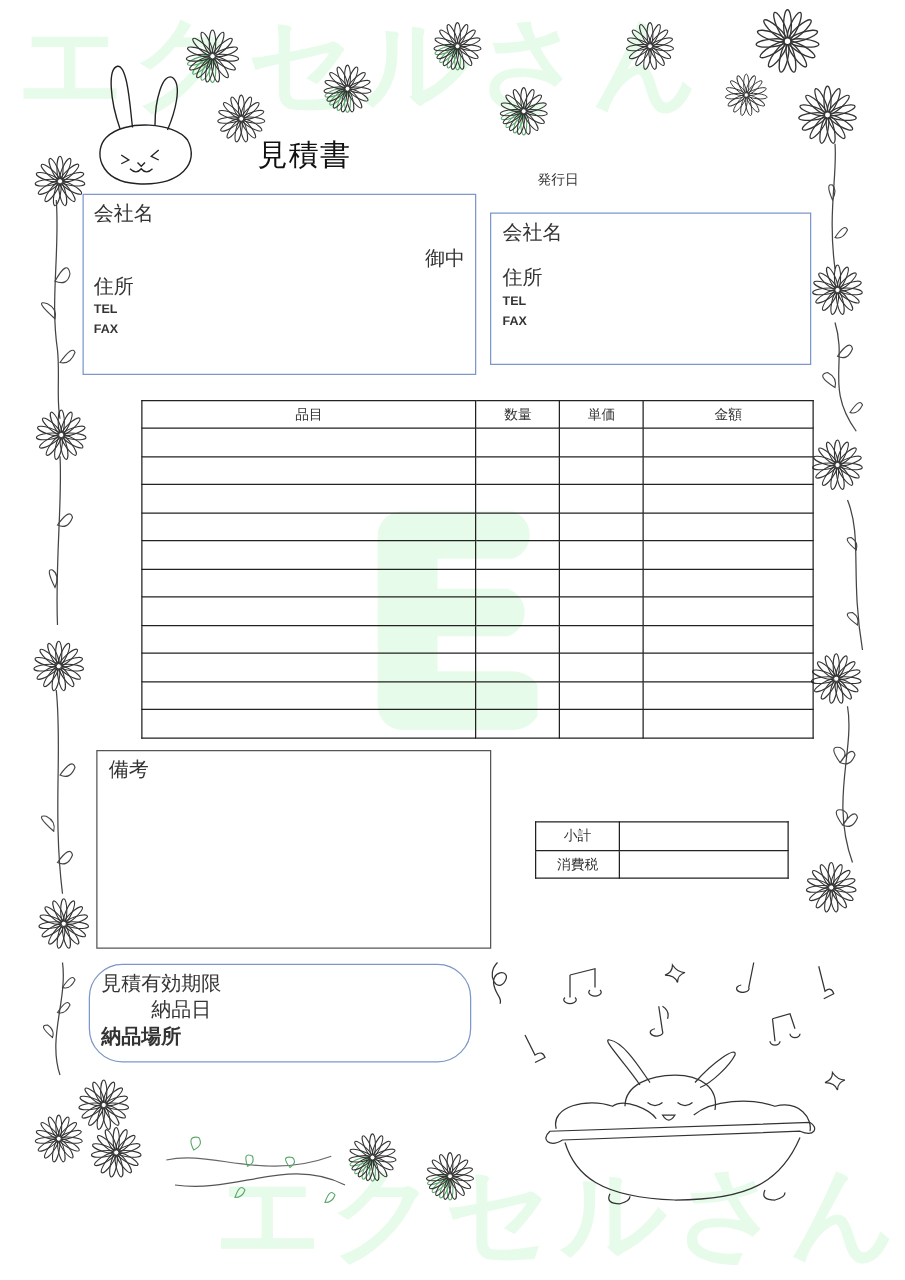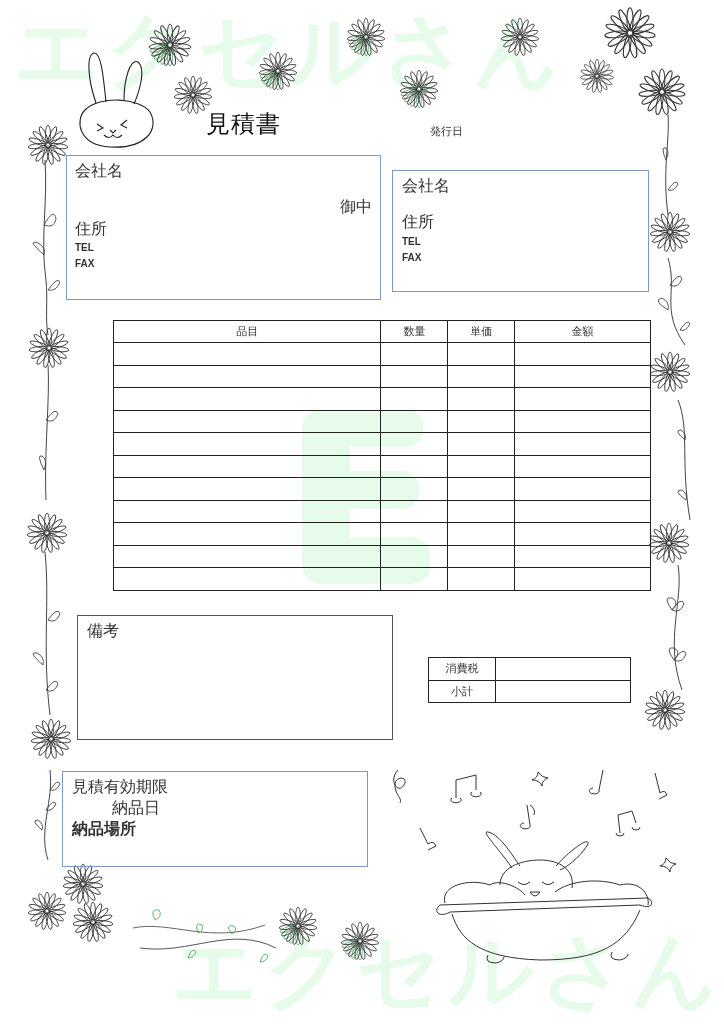--- a/index.html
+++ b/index.html
@@ -7,21 +7,21 @@
     body { position: relative; font-family: "DejaVu Serif", "Liberation Serif", serif; color: #222; }
 
     .watermark { position: absolute; color: #e6fbe9; font-family: "DejaVu Sans", "Liberation Sans", sans-serif; font-weight: bold; letter-spacing: 6px; pointer-events: none; z-index: 0; }
     .wm-top { left: 14px; top: 8px; font-size: 84px; line-height: 84px; }
     .wm-bottom { left: 172px; top: 928px; font-size: 84px; line-height: 84px; }
     .wm-e { position: absolute; left: 302px; top: 409px; width: 128px; height: 175px; z-index: 0; }
 
     .deco { position: absolute; z-index: 1; }
 
     .title { position: absolute; left: 206px; top: 100px; font-size: 24px; line-height: 48px; color: #111; z-index: 2; letter-spacing: 1px; }
-    .issue-date { position: absolute; left: 430px; top: 124px; font-size: 11px; color: #333; z-index: 2; }
+    .issue-date { position: absolute; left: 430px; top: 136px; font-size: 11px; color: #333; z-index: 2; }
 
     .box { position: absolute; background: transparent; z-index: 2; }
     .box-blue { border: 1.5px solid #7d97c9; }
     .box-gray { border: 1.5px solid #555; }
     .lbl { position: absolute; font-size: 16px; color: #333; line-height: 14px; }
     .lbl-sans { font-family: "Liberation Sans", "DejaVu Sans", sans-serif; font-size: 10px; font-weight: bold; color: #333; }
 
     table.items { position: absolute; left: 93px; top: 320px; width: 538px; border-collapse: collapse; z-index: 2; margin-left: 20px; }
     table.items th, table.items td { border: 1.6px solid #222; height: 22.5px; }
     table.items th { font-family: "DejaVu Sans", "Liberation Sans", sans-serif; font-weight: normal; font-size: 11px; color: #333; height: 22px; }
@@ -245,35 +245,35 @@
       </tr>
     <tr>
         <td></td>
         <td></td>
         <td></td>
         <td></td>
       </tr>
   </tbody>
 </table>
 
-<div class="box box-gray" style="left:77px;top:615px;width:316px;height:125px;">
+<div class="box box-gray" style="left:77px;top:600px;width:316px;height:159px;">
   <div class="lbl" style="left:9px;top:8px;">備考</div>
   <div class="lbl" style="left:9px;top:28px;"></div>
 </div>
 
 <table class="totals">
   <tbody>
       <tr>
+        <td class="k">小計</td>
+        <td></td>
+      </tr>
+  <tr>
         <td class="k">消費税</td>
-        <td></td>
-      </tr>
-  <tr>
-        <td class="k">小計</td>
         <td></td>
       </tr>
 </tbody>
   </table>
 
-<div class="box box-blue" style="left:62px;top:771px;width:306px;height:96px;">
+<div class="box box-blue" style="left:71px;top:771px;width:306px;height:79px;border-radius:27px;">
   <div class="lbl" style="left:9px;top:8px;">見積有効期限</div>
   <div class="lbl" style="left:9px;top:29px;margin-left:40px;">納品日</div>
   <div class="lbl" style="left:9px;top:50px;font-weight:bold;">納品場所</div>
 </div>
 
 </body></html>

